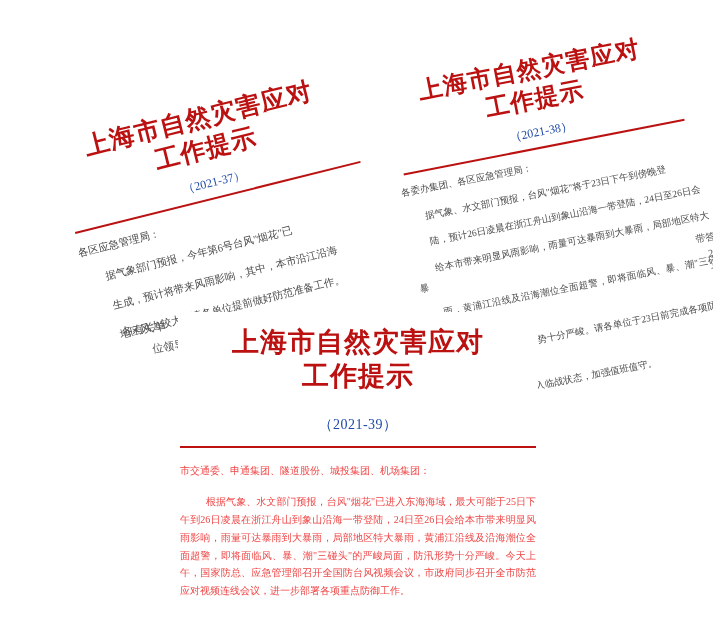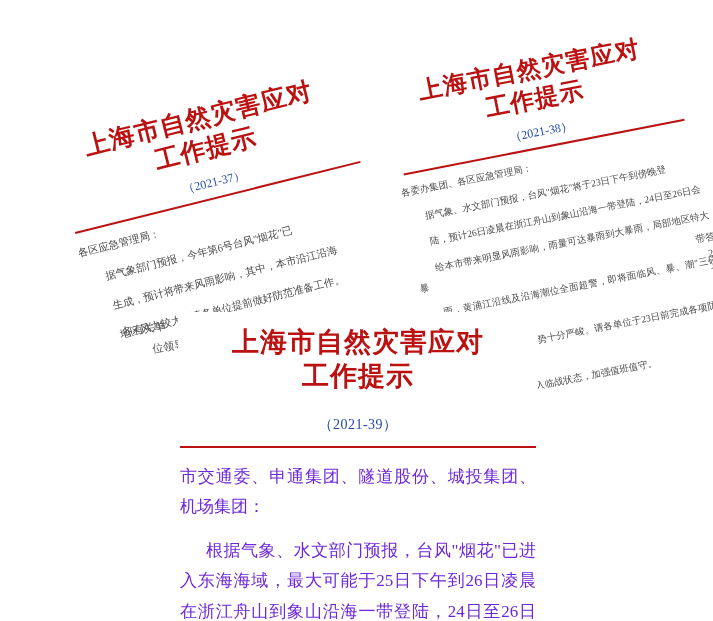--- a/index.html
+++ b/index.html
@@ -148,23 +148,23 @@
     font-size: 14px;
     margin-top: 22px;
     letter-spacing: 0.5px;
   }
   #doc3 .rule {
     margin: 12px 2px 0 2px;
     border-top-width: 2px;
   }
   #doc3 .body {
     margin: 14px 2px 0 2px;
-    font-size: 17px;
+    font-size: 10px;
     line-height: 1.78;
-    color: #6d28d9;
+    color: #ef4444;
     text-align: justify;
     text-justify: inter-ideograph;
     text-indent: 26px;
   }
   #doc3 .addressee {
     text-indent: 0;
     margin-bottom: 2px;
   }
 </style>
 </head>

